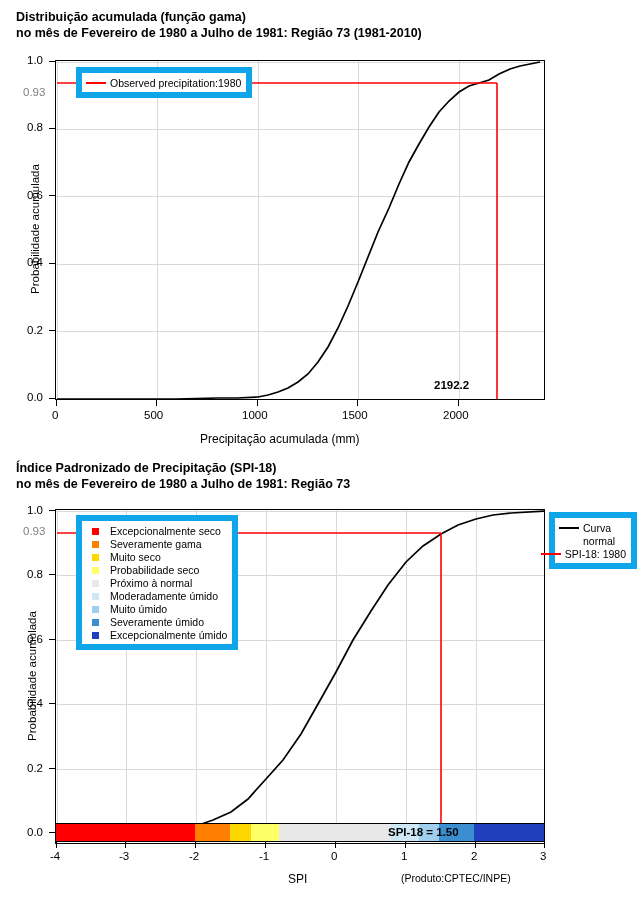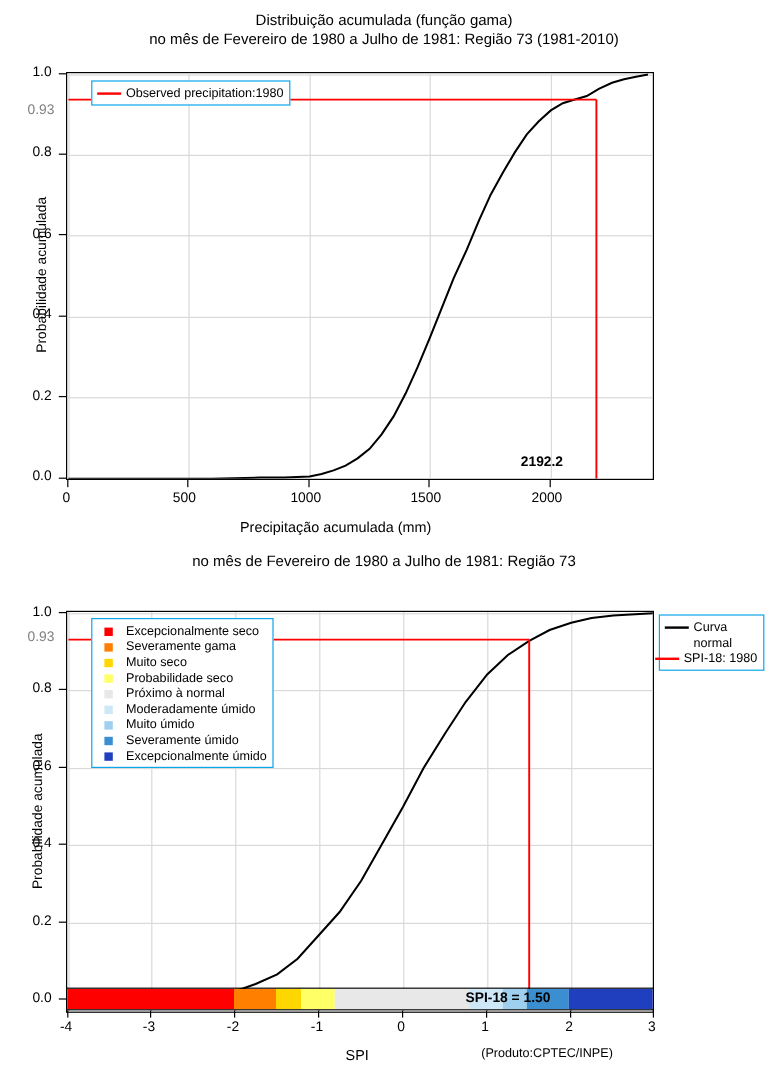--- a/index.html
+++ b/index.html
@@ -17,23 +17,23 @@
   }
   .panel {
     position: absolute;
     left: 0;
     width: 640px;
   }
   #panel-top { top: 0; height: 452px; }
   #panel-bottom { top: 452px; height: 448px; }
 
   .title {
-    text-align: center;
+    text-align: left;
     font-size: 12.5px;
-    font-weight: normal;
+    font-weight: bold;
     line-height: 16px;
     margin: 0;
     padding: 16px;
   }
   #panel-top .title { padding-top: 9px; }
   #panel-bottom .title { padding-top: 8px; }
 
   
   .frame {
     position: absolute;
@@ -75,21 +75,21 @@
   svg.curve {
     position: absolute;
     left: 0; top: 0;
     overflow: visible;
   }
 
   
   .legend {
     position: absolute;
     background: #ffffff;
-    border: 1px solid #0ea5e9;
+    border: 6px solid #0ea5e9;
     box-sizing: border-box;
     font-size: 10.5px;
     padding: 3px 5px 3px 4px;
   }
   .legend-row {
     display: flex;
     align-items: center;
     height: 13px;
     white-space: nowrap;
   }
@@ -223,20 +223,21 @@
   <div class="tick-label" style="left:342px; top:409px;">1500</div>
   <div class="tick-label" style="left:443px; top:409px;">2000</div>
 
   <div class="ylab-txt" style="left:-55px; top:223px; width:180px; text-align:center;">Probabilidade acumulada</div>
   <div class="axis-title" style="left:200px; top:432px;">Precipitação acumulada (mm)</div>
 </div>
 
 <div class="panel" id="panel-bottom">
 
   <div class="title">
+    <div>Índice Padronizado de Precipitação (SPI-18)</div>
     <div>no mês de Fevereiro de 1980 a Julho de 1981: Região 73</div>
   </div>
 
   <div class="frame" id="frame-bottom" style="left:55px; top:57px; width:490px; height:335px;">
 
     <div class="gridline h" style="top:323px;"></div>
     <div class="gridline h" style="top:259px;"></div>
     <div class="gridline h" style="top:194px;"></div>
     <div class="gridline h" style="top:130px;"></div>
     <div class="gridline h" style="top:65px;"></div>

